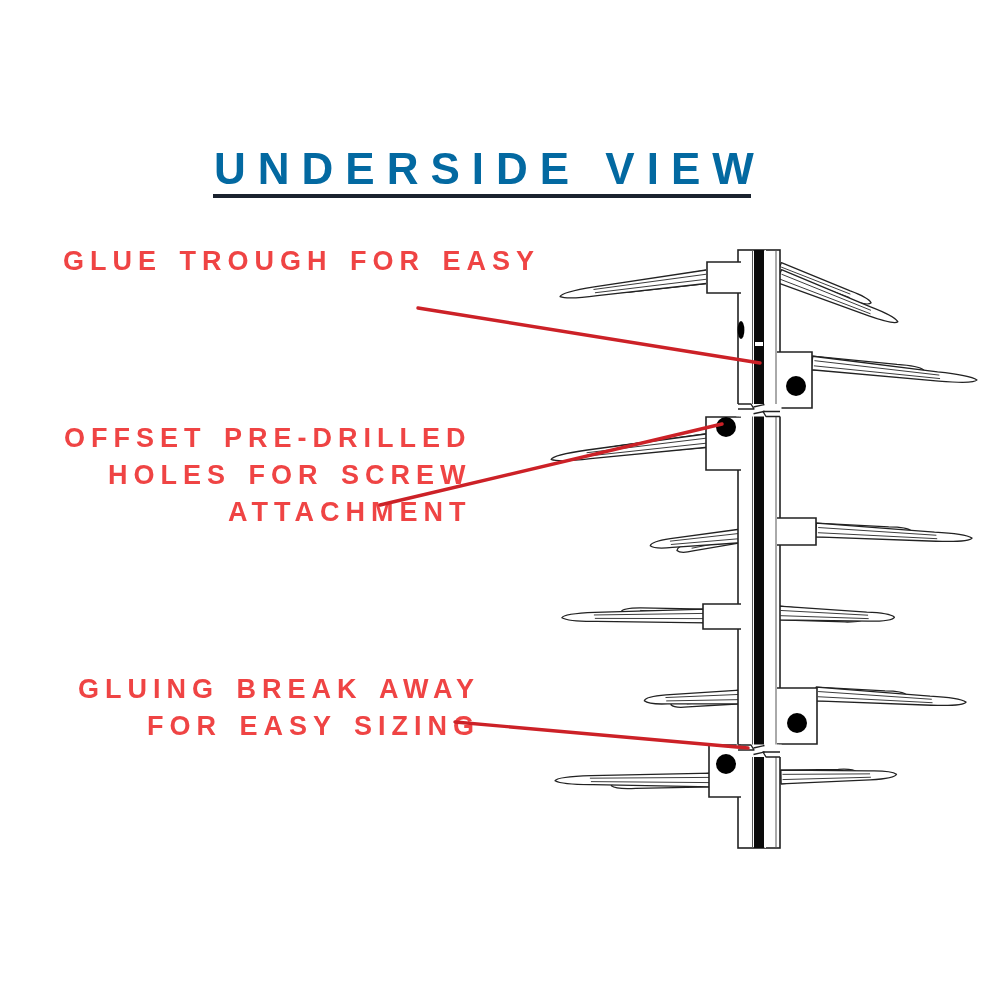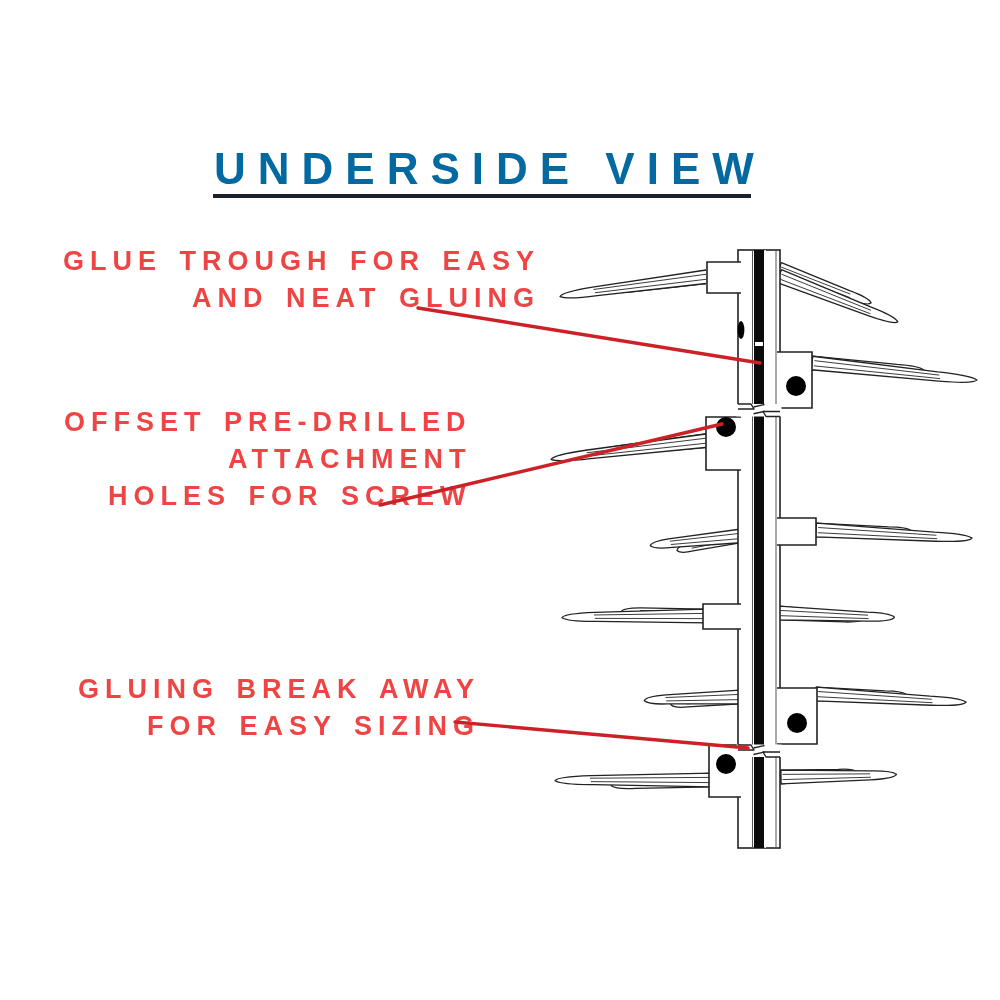--- a/index.html
+++ b/index.html
@@ -18,21 +18,21 @@
   .title-underline{
     position:absolute;left:213px;top:194px;width:538px;height:4px;background:#1a222e;
   }
 
   
   .note{
     position:absolute;color:#ef4444;font-weight:700;font-size:27px;
     letter-spacing:6px;word-spacing:4px;line-height:37px;white-space:nowrap;text-align:right;
   }
   #note-glue{left:63px;top:243px;}
-  #note-holes{left:64px;top:404px;}
+  #note-holes{left:64px;top:420px;}
   #note-notches{left:78px;top:671px;}
 
   
   svg{position:absolute;inset:0;}
   .po{fill:#fff;stroke:#222;stroke-width:1.3;stroke-linejoin:round;vector-effect:non-scaling-stroke;}
   .pi{fill:none;stroke:#3c3c3c;stroke-width:1;vector-effect:non-scaling-stroke;}
   .body{fill:#fff;stroke:#222;stroke-width:1.6;}
   .cover{fill:#fff;stroke:none;}
   .edge{fill:none;stroke:#222;stroke-width:1.6;}
   .thin{fill:none;stroke:#555;stroke-width:1;}
@@ -43,27 +43,26 @@
 </head>
 <body>
 
 <div class="stage">
 
   <div class="title">UNDERSIDE VIEW</div>
   <div class="title-underline"></div>
 
   <div class="note" id="note-glue">
     <div>GLUE TROUGH FOR EASY</div>
-    <div>AND NEAT GLUING</div>
   </div>
 
   <div class="note" id="note-holes">
     <div>OFFSET PRE-DRILLED</div>
+    <div>HOLES FOR SCREW</div>
     <div>ATTACHMENT</div>
-    <div>HOLES FOR SCREW</div>
   </div>
 
   <div class="note" id="note-notches">
     <div>GLUING BREAK AWAY</div>
     <div>FOR EASY SIZING</div>
   </div>
 
   <svg viewBox="0 0 1000 1000">
     <defs>
       <g id="prong">

